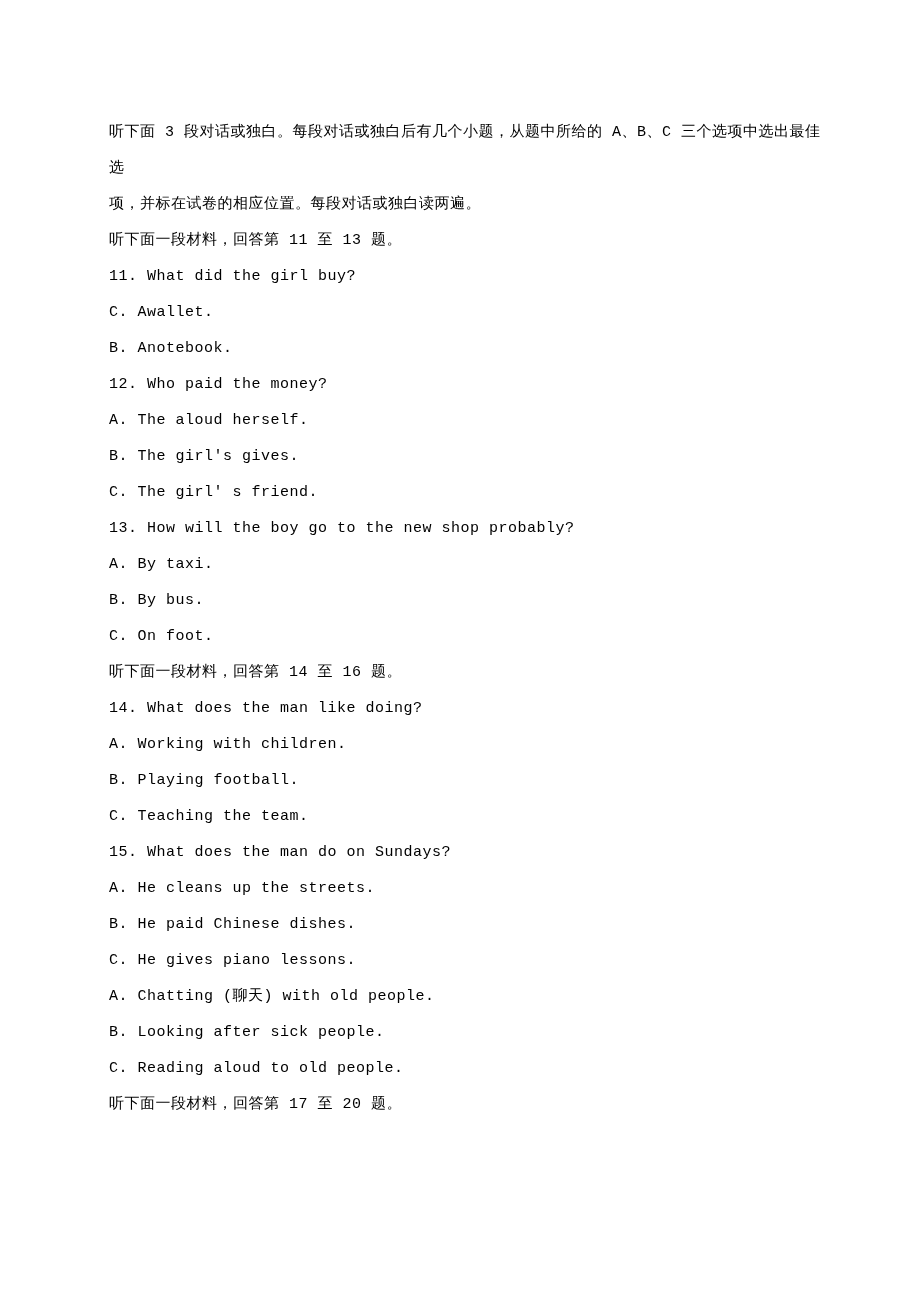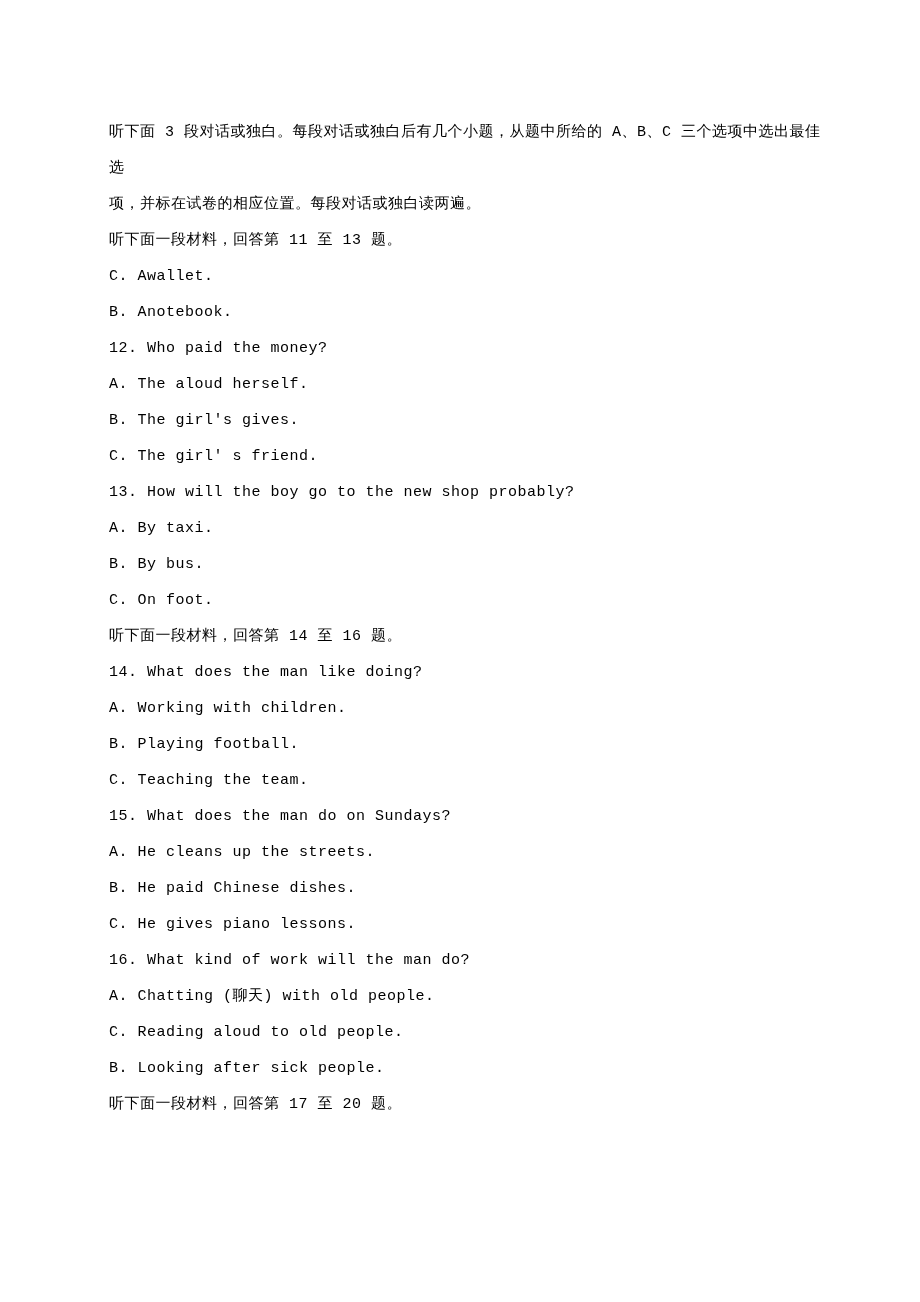--- a/index.html
+++ b/index.html
@@ -27,37 +27,37 @@
       letter-spacing: 0.5px;
     }
   </style>
 </head>
 <body>
 
 <div>
   <span class="line">听下面 3 段对话或独白。每段对话或独白后有几个小题，从题中所给的 A、B、C 三个选项中选出最佳选</span>
   <span class="line">项，并标在试卷的相应位置。每段对话或独白读两遍。</span>
   <span class="line">听下面一段材料，回答第 11 至 13 题。</span>
+  <span class="line monospace">11. What did the girl buy?</span>
   <span class="line monospace">C. Awallet.</span>
   <span class="line monospace">B. Anotebook.</span>
   <span class="line monospace">12. Who paid the money?</span>
   <span class="line monospace">A. The aloud herself.</span>
   <span class="line monospace">B. The girl's gives.</span>
   <span class="line monospace">C. The girl' s friend.</span>
   <span class="line monospace">13. How will the boy go to the new shop probably?</span>
   <span class="line monospace">A. By taxi.</span>
   <span class="line monospace">B. By bus.</span>
   <span class="line monospace">C. On foot.</span>
   <span class="line">听下面一段材料，回答第 14 至 16 题。</span>
   <span class="line monospace">14. What does the man like doing?</span>
   <span class="line monospace">A. Working with children.</span>
   <span class="line monospace">B. Playing football.</span>
   <span class="line monospace">C. Teaching the team.</span>
   <span class="line monospace">15. What does the man do on Sundays?</span>
   <span class="line monospace">A. He cleans up the streets.</span>
   <span class="line monospace">B. He paid Chinese dishes.</span>
   <span class="line monospace">C. He gives piano lessons.</span>
-  <span class="line monospace">16. What kind of work will the man do?</span>
   <span class="line monospace">A. Chatting (聊天) with old people.</span>
+  <span class="line monospace">B. Looking after sick people.</span>
   <span class="line monospace">C. Reading aloud to old people.</span>
-  <span class="line monospace">B. Looking after sick people.</span>
   <span class="line">听下面一段材料，回答第 17 至 20 题。</span>
 </div>
 
 </body></html>

